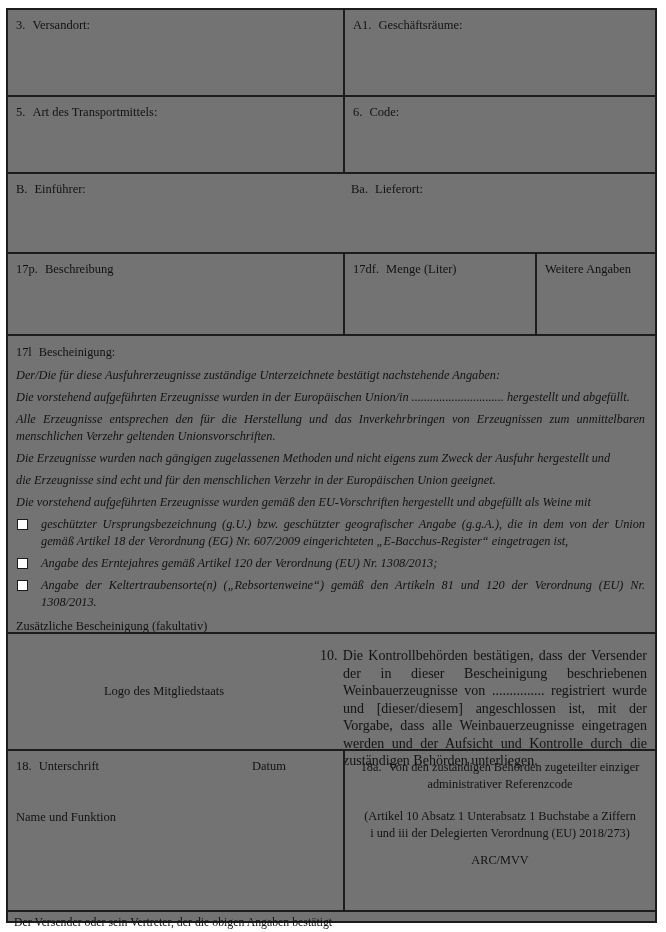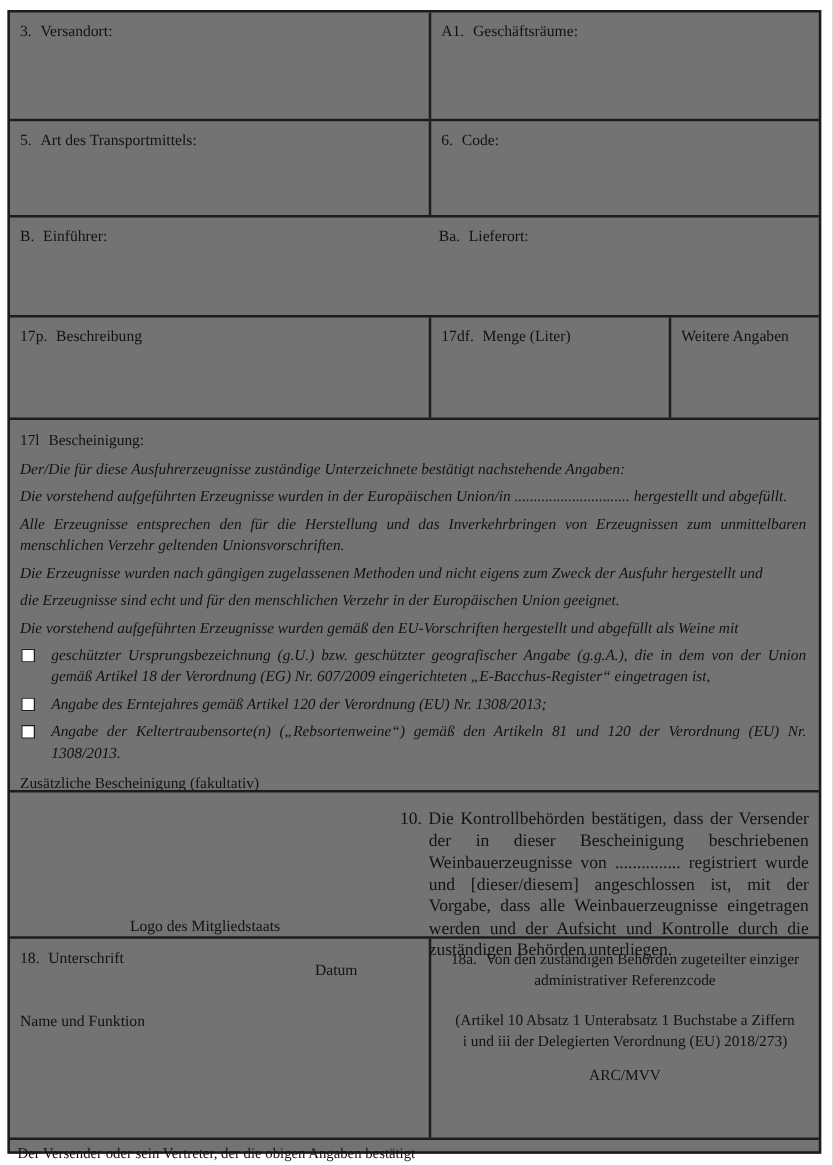--- a/index.html
+++ b/index.html
@@ -37,32 +37,32 @@
   .chk-item { display: flex; margin-bottom: 5px; }
   .chk-box {
     width: 11px; height: 11px; flex: none;
     border: 1.5px solid #1c1c1c; margin: 3px 13px 0 1px; background: #fff;
   }
   .chk-text { flex: 1; font-style: italic; text-align: justify; line-height: 17px; }
   .sec17l-footer { margin-top: 8px; font-style: normal; }
   
   .logo-cell {
     width: 312px; flex: none; display: flex;
-    align-items: flex-end; justify-content: center;
+    align-items: center; justify-content: center;
     font-size: 12.5px;
   }
   .kontroll-cell { flex: 1; padding: 13px 8px 0 0; }
   .hang {
     padding-left: 23px; text-indent: -23px; text-align: justify;
     font-size: 14px; line-height: 17.5px;
     hyphens: auto; -webkit-hyphens: auto;
   }
   
   .sig-cell { position: relative; }
-  .datum-label { position: absolute; left: 244px; top: 17px; }
+  .datum-label { position: absolute; left: 244px; top: 7px; }
   .name-label { position: absolute; left: 8px; top: 58px; }
   .ref-cell { text-align: center; padding: 8px 8px 0 8px; font-size: 12.3px; line-height: 17px; }
   .ref-title { }
   .ref-artikel { max-width: 276px; margin: 15px auto 0; }
   .ref-code { margin-top: 10px; }
   
   .footer-cell { padding: 3px 6px; font-size: 11.8px; line-height: 15px; }
 </style>
 </head>
 <body>

